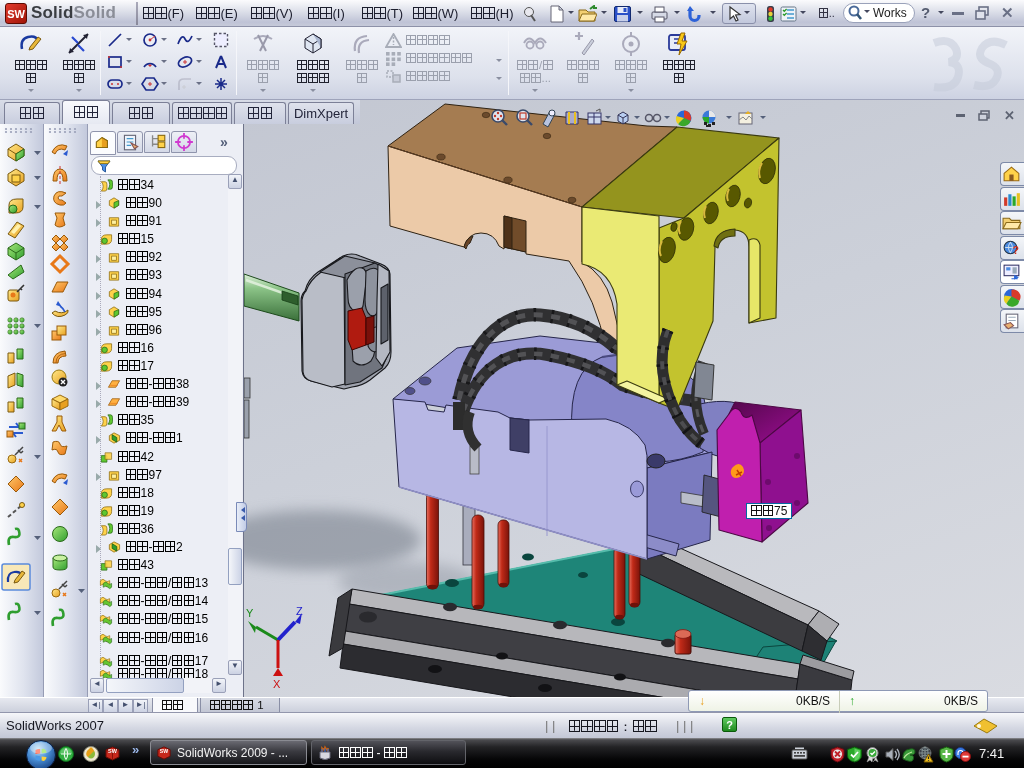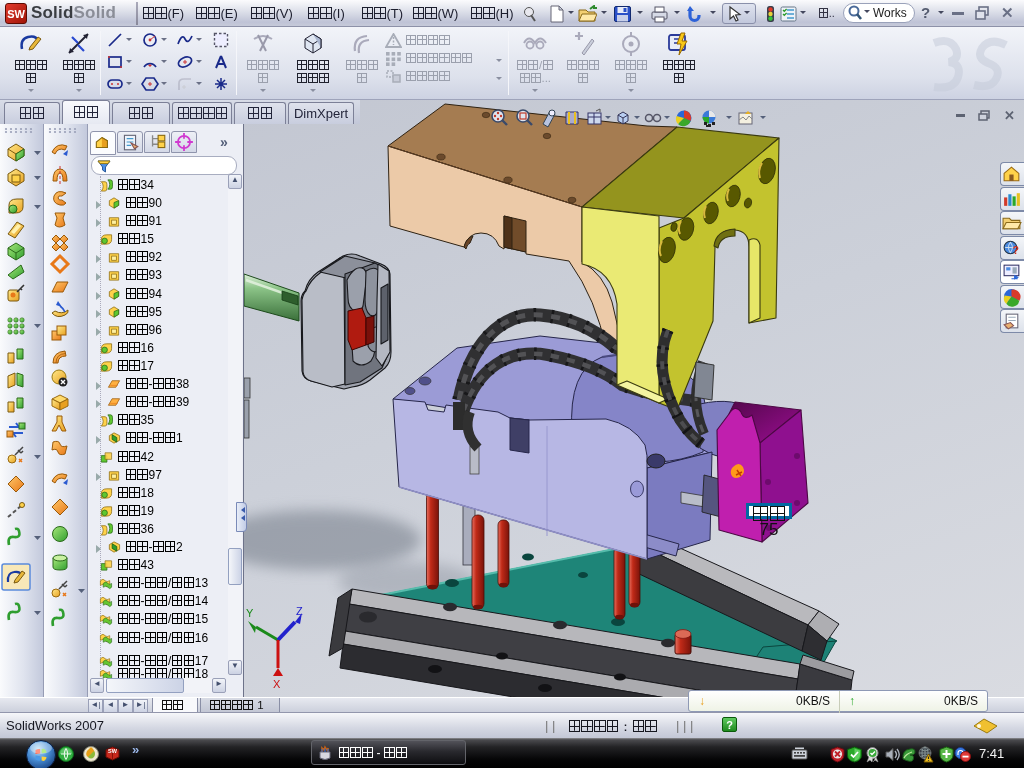--- a/index.html
+++ b/index.html
@@ -1019,21 +1019,21 @@
           <path d="M9 9 L9 2.5 A7 7 0 0 1 16.5 13 z" fill="#d83a2a"></path>
           <path d="M9 9 L16.5 13 A7 7 0 0 1 4 16 z" fill="#3aa82a"></path>
           <path d="M9 9 L4 16 A7 7 0 0 1 2.5 8 z" fill="#e8d020"></path>
         </svg></div>
       <div class="tptab" style="top:147.0px;"><svg width="20" height="20" viewBox="0 0 19 19" style="margin:1px">
           <rect x="4" y="3" width="11" height="13" fill="#fff" stroke="#667"></rect>
           <path d="M6 6 h7 M6 9 h7" stroke="#9ab"></path>
           <path d="M2 13 l6 -2 3 3 -5 3 z" fill="#e8b070" stroke="#855"></path>
         </svg></div>
     </div>
-<div class="abs" style="left:746px;top:379px;width:46px;height:16px;background:#fff;border:3px solid #0369a1;font-size:17px;line-height:15px;text-align:center;z-index:5"><b class="hz"></b><b class="hz"></b>75</div>
+<div class="abs" style="left:746px;top:379px;width:46px;height:16px;background:#fff;border:1px solid #0369a1;font-size:12px;line-height:15px;text-align:center;z-index:5"><b class="hz"></b><b class="hz"></b>75</div>
 </div>
 <div id="tabstrip" class="abs">
     <div class="sbtn" style="left:88px;top:1px;width:15px;height:14px;border-radius:0">◄|</div>
     <div class="sbtn" style="left:103px;top:1px;width:15px;height:14px;border-radius:0">◄</div>
     <div class="sbtn" style="left:118px;top:1px;width:15px;height:14px;border-radius:0">►</div>
     <div class="sbtn" style="left:133px;top:1px;width:15px;height:14px;border-radius:0">►|</div>
 <div class="mtab" style="left:152px;width:46px;background:#f8f9fc;font-weight:bold"><b class="hz"></b><b class="hz"></b></div>
 <div class="mtab" style="left:200px;width:80px;background:linear-gradient(#d8dbe5,#c2c6d4)"><b class="hz"></b><b class="hz"></b><b class="hz"></b><b class="hz"></b> 1</div>
   </div>
 <div id="statusbar" class="abs">
@@ -1082,20 +1082,24 @@
       <circle cx="9" cy="9" r="7.5" fill="#f0e8d0" stroke="#887"></circle>
       <path d="M9 2 Q14 6 12 10 Q10 13 6 12 Q3 10 5 6 z" fill="#e8a018"></path>
       <path d="M6 12 q3 3 6 0 q2 -3 0 -6" fill="#8aba3a"></path>
     </svg>
 <svg class="abs" style="left:104px;top:7px" width="17" height="17" viewBox="0 0 17 17">
       <path d="M2 5 L8.5 2 L15 5 L15 12 L8.5 15 L2 12 z" fill="#c5281c" stroke="#6a0a04"></path>
       <path d="M2 5 L8.5 8 L15 5 M8.5 8 V15" fill="none" stroke="#8a1208"></path>
       <text x="4" y="7.5" font-size="5.5" fill="#fff" font-weight="bold">SW</text>
     </svg>
 <div class="abs" style="left:132px;top:4px;color:#9ab6e8;font-weight:bold;font-size:13px">»</div>
+<div class="tkbtn" style="left:150px;width:157px;border-color:#8a8b92;background:linear-gradient(#6a6a72,#3a3a40 45%,#17171b)"><svg width="16" height="16" viewBox="0 0 17 17" style="position:absolute;left:5px;top:4px">
+        <path d="M2 5 L8.5 2 L15 5 L15 12 L8.5 15 L2 12 z" fill="#c5281c" stroke="#6a0a04"></path>
+        <text x="4" y="8" font-size="5.5" fill="#fff" font-weight="bold">SW</text>
+      </svg>SolidWorks 2009 - ...</div>
 <div class="tkbtn" style="left:311px;width:155px"><svg width="16" height="16" viewBox="0 0 16 16" style="position:absolute;left:5px;top:4px">
         <path d="M3 7 h10 v6 q-5 3 -10 0 z" fill="#d8d8e0" stroke="#667"></path>
         <path d="M5 7 V3 l2 2 1 -3 2 3 1 -2 v4" fill="none" stroke="#c06018" stroke-width="1.6"></path>
         <path d="M5 7 V4 M8 7 V3.5 M11 7 V4" stroke="#3a6ac0" stroke-width="1.2"></path>
       </svg><span style="color:#fff"><b class="hz"></b><b class="hz"></b><b class="hz"></b> - <b class="hz"></b><b class="hz"></b></span></div>
 <svg class="abs" style="left:791px;top:8px" width="17" height="17" viewBox="0 0 17 17">
       <rect x="1" y="4" width="15" height="9" rx="1" fill="#cdd2da" stroke="#555"></rect>
       <g fill="#444">
         <rect x="3" y="6" width="2" height="1.6"></rect>
         <rect x="6" y="6" width="2" height="1.6"></rect>

